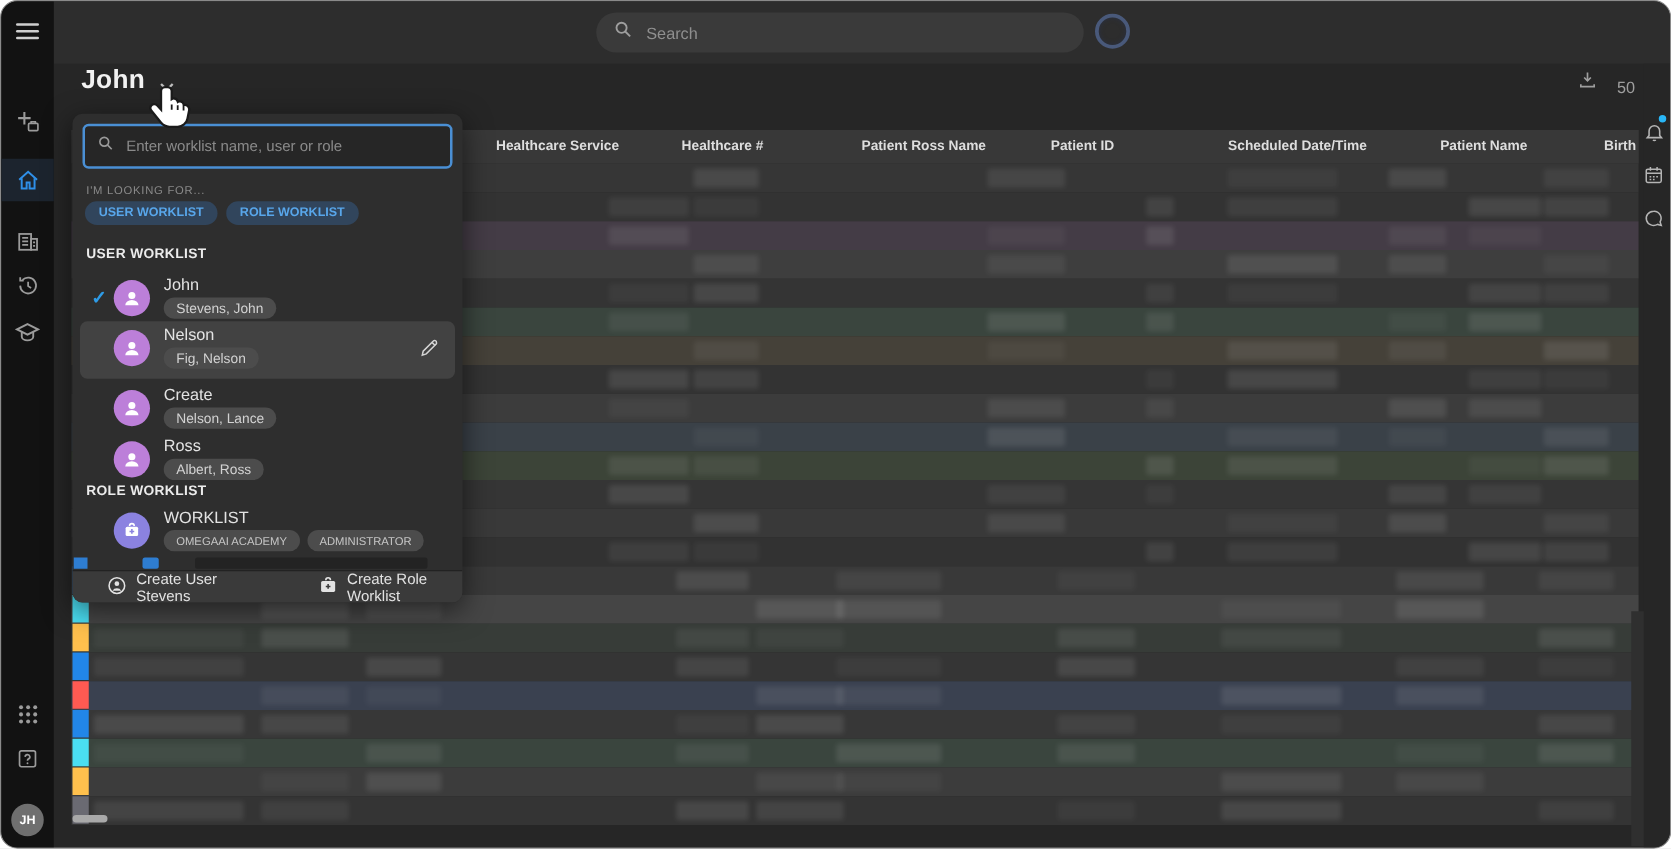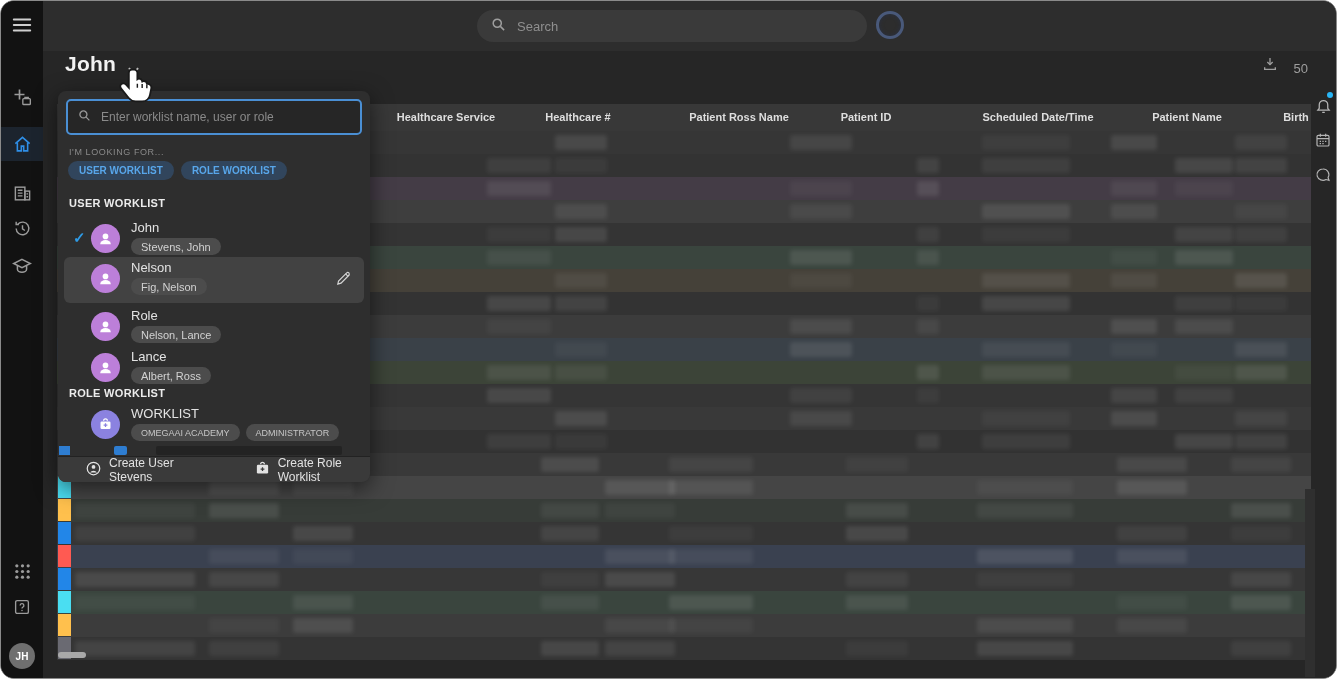--- a/index.html
+++ b/index.html
@@ -378,33 +378,33 @@
               <line x1="15" y1="5.5" x2="18.5" y2="9"></line>
             </svg></span>
         </div>
         <div class="dd-item" style="top: 214px;">
           <span class="dd-avatar" style="background:#bc7fd9">
             <svg width="17" height="17" viewBox="0 0 24 24" fill="#ffffff">
               <circle cx="12" cy="9" r="4"></circle>
               <path d="M4.5 20 a7.5 6 0 0 1 15 0 Z"></path>
             </svg>
           </span>
-          <span class="dd-name">Role</span>
+          <span class="dd-name">Create</span>
           <span class="dd-pillrow">
             <span class="dd-pill">Nelson, Lance</span>
           </span>
         </div>
         <div class="dd-item" style="top: 255px;">
           <span class="dd-avatar" style="background:#bc7fd9">
             <svg width="17" height="17" viewBox="0 0 24 24" fill="#ffffff">
               <circle cx="12" cy="9" r="4"></circle>
               <path d="M4.5 20 a7.5 6 0 0 1 15 0 Z"></path>
             </svg>
           </span>
-          <span class="dd-name">Lance</span>
+          <span class="dd-name">Ross</span>
           <span class="dd-pillrow">
             <span class="dd-pill">Albert, Ross</span>
           </span>
         </div>
       </div>
     <div class="dd-section" style="top:296px;">ROLE WORKLIST</div>
     <div id="dd-roles">
         <div class="dd-item" style="top: 312px;">
           <span class="dd-avatar" style="background:#8b82e0">
             <svg width="15" height="15" viewBox="0 0 24 24" fill="#ffffff">

